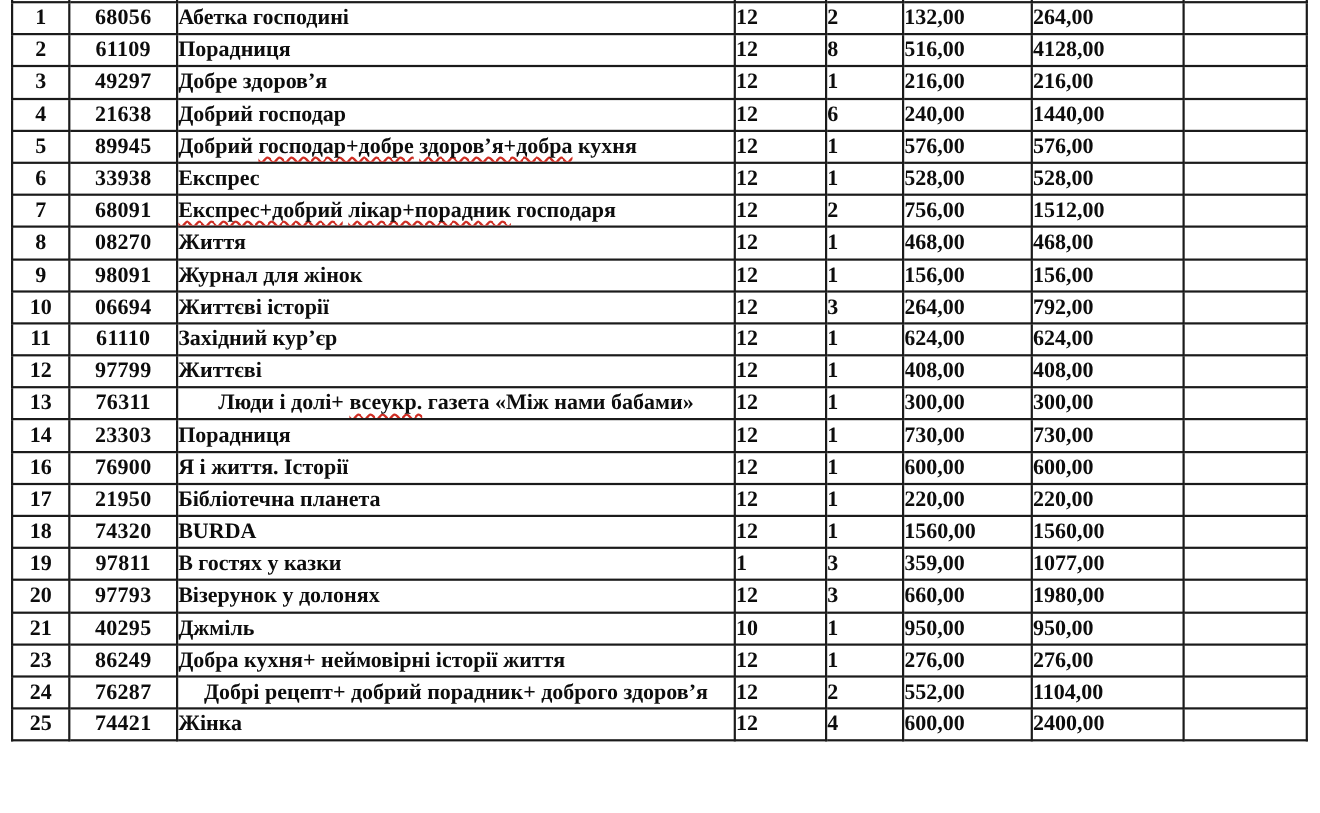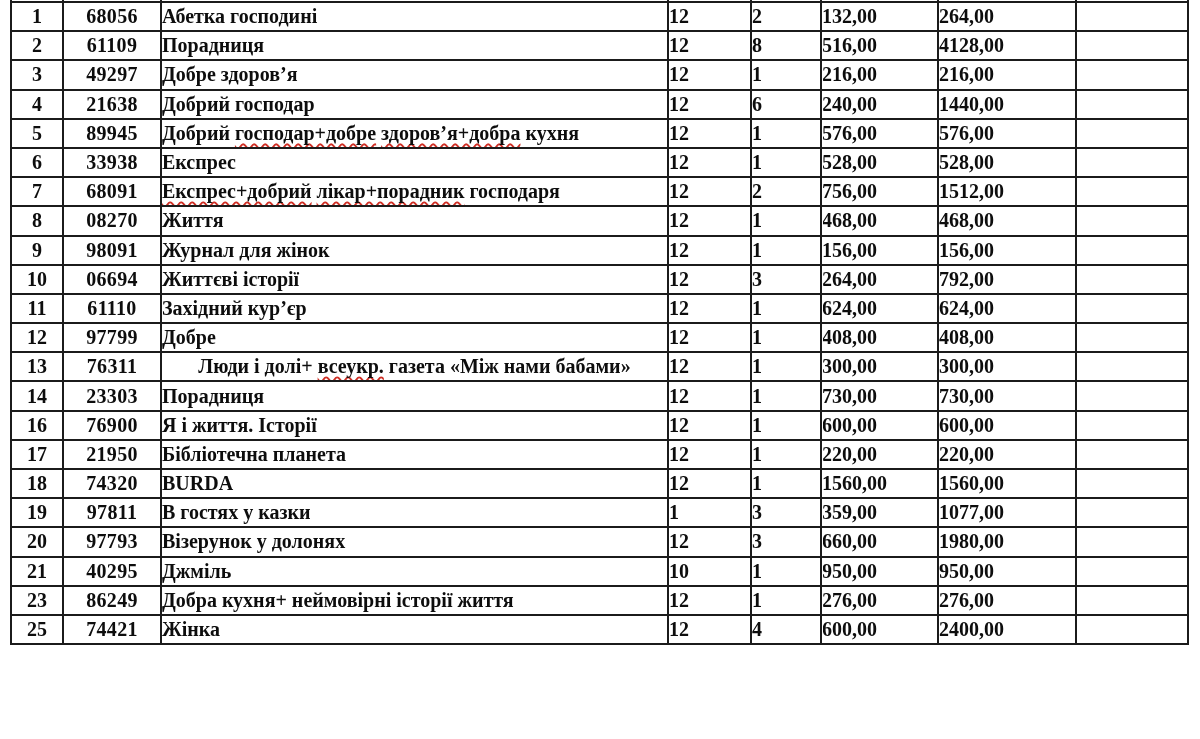--- a/index.html
+++ b/index.html
@@ -194,21 +194,21 @@
           <td class="c-title t-n"><span>Західний кур’єр</span></td>
           <td class="c-months">12</td>
           <td class="c-qty">1</td>
           <td class="c-price">624,00</td>
           <td class="c-total">624,00</td>
           <td class="c-empty"></td>
         </tr>
         <tr>
           <td class="c-num">12</td>
           <td class="c-code">97799</td>
-          <td class="c-title t-n"><span>Добре</span></td>
+          <td class="c-title t-n"><span>Життєві</span></td>
           <td class="c-months">12</td>
           <td class="c-qty">1</td>
           <td class="c-price">408,00</td>
           <td class="c-total">408,00</td>
           <td class="c-empty"></td>
         </tr>
         <tr>
           <td class="c-num">13</td>
           <td class="c-code">76311</td>
           <td class="c-title t-c2"><span>Люди і долі+ </span><span class="sq">всеукр.</span><span> газета «Між нами бабами»</span></td>
@@ -292,20 +292,30 @@
           <td class="c-num">23</td>
           <td class="c-code">86249</td>
           <td class="c-title t-n"><span>Добра кухня+ неймовірні історії життя</span></td>
           <td class="c-months">12</td>
           <td class="c-qty">1</td>
           <td class="c-price">276,00</td>
           <td class="c-total">276,00</td>
           <td class="c-empty"></td>
         </tr>
         <tr>
+          <td class="c-num">24</td>
+          <td class="c-code">76287</td>
+          <td class="c-title t-c2"><span>Добрі рецепт+ добрий порадник+ доброго здоров’я</span></td>
+          <td class="c-months">12</td>
+          <td class="c-qty">2</td>
+          <td class="c-price">552,00</td>
+          <td class="c-total">1104,00</td>
+          <td class="c-empty"></td>
+        </tr>
+        <tr>
           <td class="c-num">25</td>
           <td class="c-code">74421</td>
           <td class="c-title t-n"><span>Жінка</span></td>
           <td class="c-months">12</td>
           <td class="c-qty">4</td>
           <td class="c-price">600,00</td>
           <td class="c-total">2400,00</td>
           <td class="c-empty"></td>
         </tr>
       </tbody>

